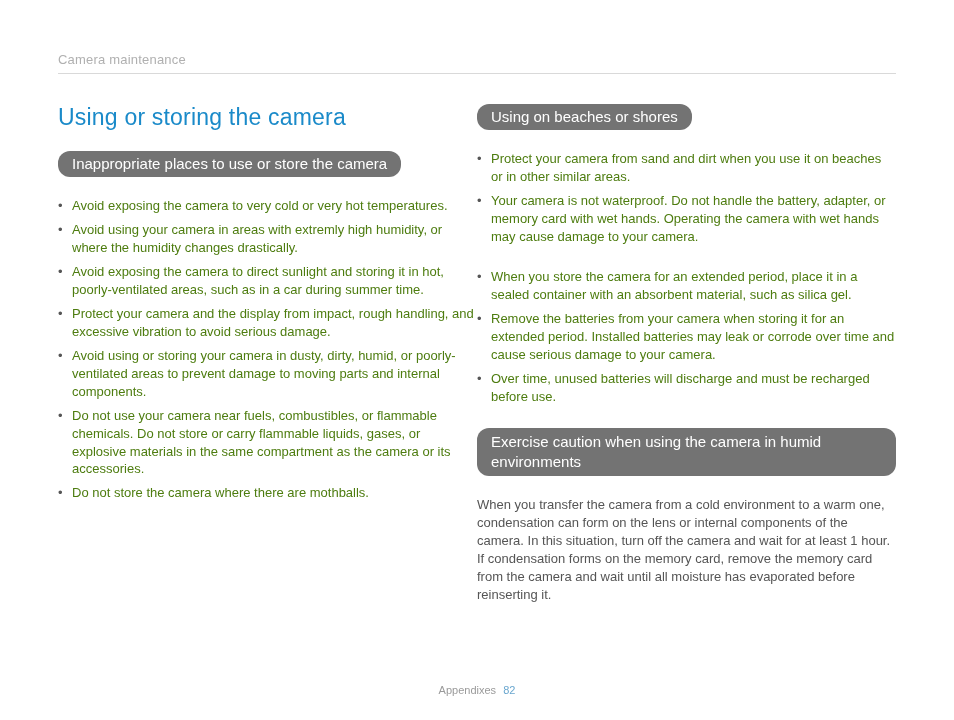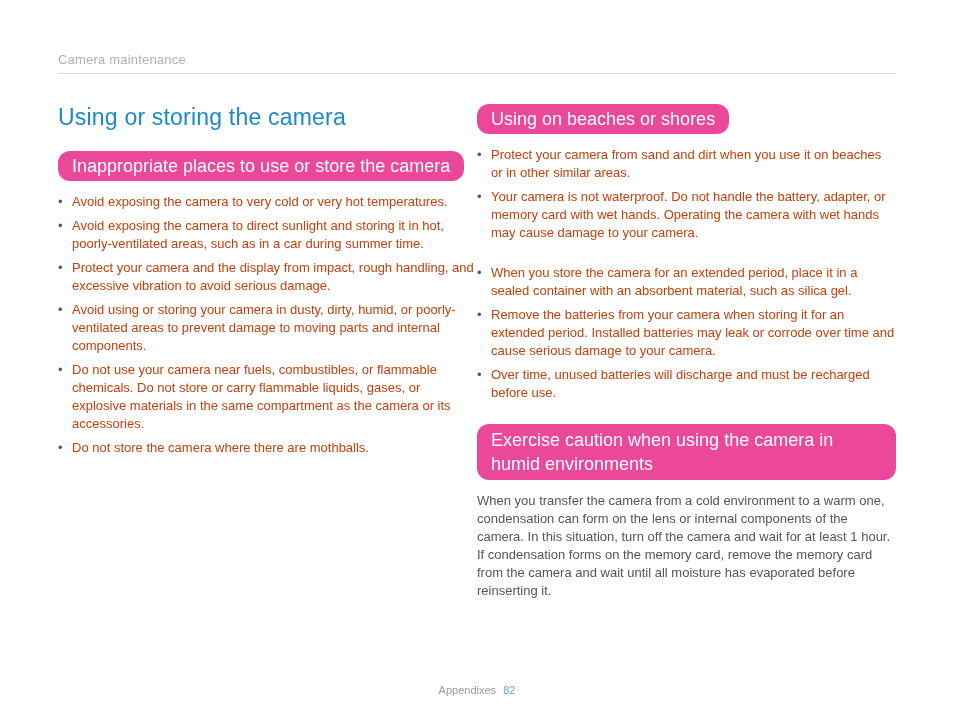--- a/index.html
+++ b/index.html
@@ -3,24 +3,24 @@
 <meta charset="utf-8">
 <style>
   * { box-sizing: border-box; margin: 0; padding: 0; }
   html, body { width: 954px; height: 720px; background: #ffffff; font-family: Arial, Helvetica, sans-serif; color: #555; }
   .page { position: relative; width: 954px; height: 720px; padding: 52px 58px 40px 58px; }
   .header-breadcrumb { font-size: 13px; color: #b0b0b0; letter-spacing: 0.2px; }
   .header-rule { border: none; border-top: 1px solid #d9d9d9; margin-top: 6px; }
   .columns { display: flex; margin-top: 30px; }
   .col { flex: 1 1 0; }
   .main-title { font-size: 23px; font-weight: 400; color: #1a8ac9; margin-bottom: 20px; letter-spacing: 0.2px; }
-  .pill { display: inline-block; background: #ec4899; color: #ffffff; font-size: 18px; padding: 3px 14px; border-radius: 12px; margin-bottom: 12px; line-height: 1.35; }
+  .pill { display: inline-block; background: #737373; color: #ffffff; font-size: 15px; padding: 3px 14px; border-radius: 12px; margin-bottom: 20px; line-height: 1.35; }
   .pill.wide { display: block; border-radius: 12px; padding: 4px 14px; }
   .bullets { list-style: none; margin-bottom: 22px; }
-  .bullets li { position: relative; padding-left: 14px; font-size: 13px; line-height: 1.38; color: #c2410c; margin-bottom: 6px; }
+  .bullets li { position: relative; padding-left: 14px; font-size: 13px; line-height: 1.38; color: #4d7c0f; margin-bottom: 6px; }
   .bullets li::before { content: "•"; position: absolute; left: 0; top: 0; color: #555; }
   .para { font-size: 13px; line-height: 1.38; color: #555; margin-bottom: 10px; }
   .footer { position: absolute; bottom: 24px; left: 0; width: 100%; text-align: center; font-size: 11px; color: #9a9a9a; }
   .footer .pg { color: #6aa7cf; margin-left: 4px; }
   .group { margin-bottom: 22px; }
 </style>
 </head>
 <body>
 
 <div class="page">
@@ -28,20 +28,21 @@
   <hr class="header-rule">
 
   <div class="columns">
     <div class="col">
       <h1 class="main-title">Using or storing the camera</h1>
 
       <div class="group">
         <span class="pill">Inappropriate places to use or store the camera</span>
         <ul class="bullets">
           <li>Avoid exposing the camera to very cold or very hot temperatures.</li>
+          <li>Avoid using your camera in areas with extremly high humidity, or where the humidity changes drastically.</li>
           <li>Avoid exposing the camera to direct sunlight and storing it in hot, poorly-ventilated areas, such as in a car during summer time.</li>
           <li>Protect your camera and the display from impact, rough handling, and excessive vibration to avoid serious damage.</li>
           <li>Avoid using or storing your camera in dusty, dirty, humid, or poorly-ventilated areas to prevent damage to moving parts and internal components.</li>
           <li>Do not use your camera near fuels, combustibles, or flammable chemicals. Do not store or carry flammable liquids, gases, or explosive materials in the same compartment as the camera or its accessories.</li>
           <li>Do not store the camera where there are mothballs.</li>
         </ul>
       </div>
     </div>
 
     <div class="col">

